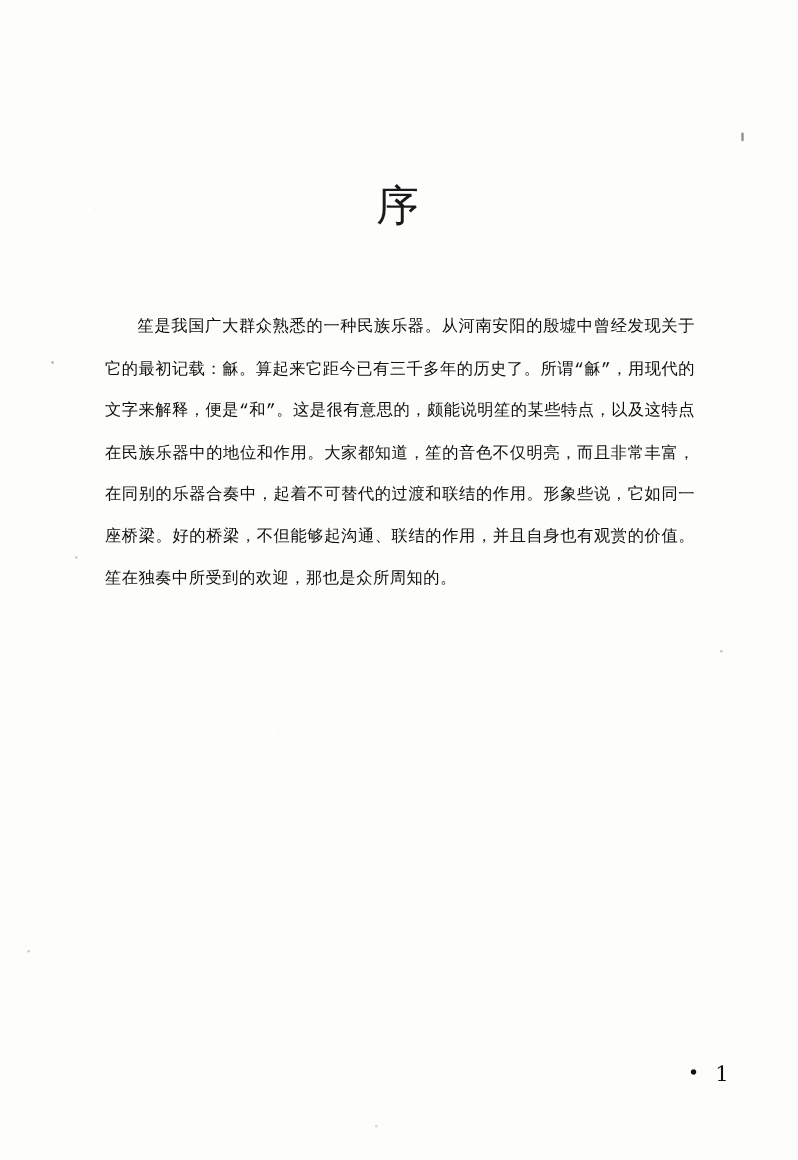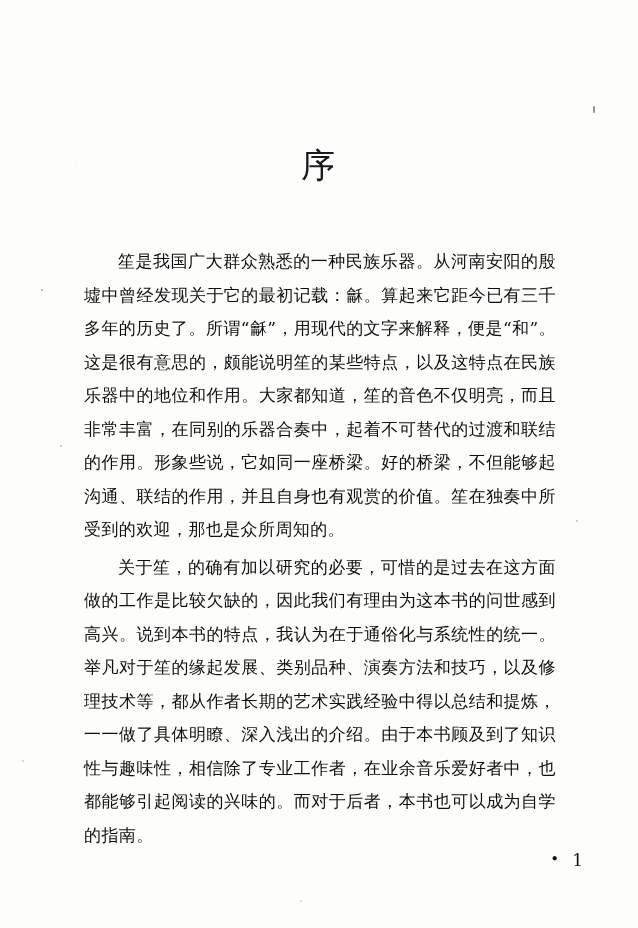--- a/index.html
+++ b/index.html
@@ -62,28 +62,29 @@
 
   .body-text {
     position: absolute;
     top: 245px;
     left: 0;
     width: 472px;
     color: #111111;
   }
 
   .para {
-    font-size: 17px;
+    font-size: 13px;
     line-height: 33.5px;
     text-align: justify;
     text-justify: inter-ideograph;
     text-indent: 2em;
     margin: 0 0 2px 0;
     letter-spacing: 0.4px;
     color: #0f0f0f;
+    font-family: Liberation Mono, monospace;
   }
 
   .para.second {
     margin-top: 4px;
   }
 
   .page-number {
     position: absolute;
     right: 52px;
     bottom: 58px;
@@ -126,21 +127,20 @@
   <span class="speck s4"></span>
   <span class="speck s5"></span>
   <span class="speck s6"></span>
 
   <div class="content">
 
     <div class="doc-title">序</div>
 
     <div class="body-text">
       <p class="para">笙是我国广大群众熟悉的一种民族乐器。从河南安阳的殷墟中曾经发现关于它的最初记载：龢。算起来它距今已有三千多年的历史了。所谓“龢”，用现代的文字来解释，便是“和”。这是很有意思的，颇能说明笙的某些特点，以及这特点在民族乐器中的地位和作用。大家都知道，笙的音色不仅明亮，而且非常丰富，在同别的乐器合奏中，起着不可替代的过渡和联结的作用。形象些说，它如同一座桥梁。好的桥梁，不但能够起沟通、联结的作用，并且自身也有观赏的价值。笙在独奏中所受到的欢迎，那也是众所周知的。</p>
-      <p class="para second">关于笙，的确有加以研究的必要，可惜的是过去在这方面做的工作是比较欠缺的，因此我们有理由为这本书的问世感到高兴。说到本书的特点，我认为在于通俗化与系统性的统一。举凡对于笙的缘起发展、类别品种、演奏方法和技巧，以及修理技术等，都从作者长期的艺术实践经验中得以总结和提炼，一一做了具体明瞭、深入浅出的介绍。由于本书顾及到了知识性与趣味性，相信除了专业工作者，在业余音乐爱好者中，也都能够引起阅读的兴味的。而对于后者，本书也可以成为自学的指南。</p>
     </div>
 
   </div>
 
   <div class="page-number">
     <span class="dot">•</span><span>1</span>
   </div>
 
 </div>
 

